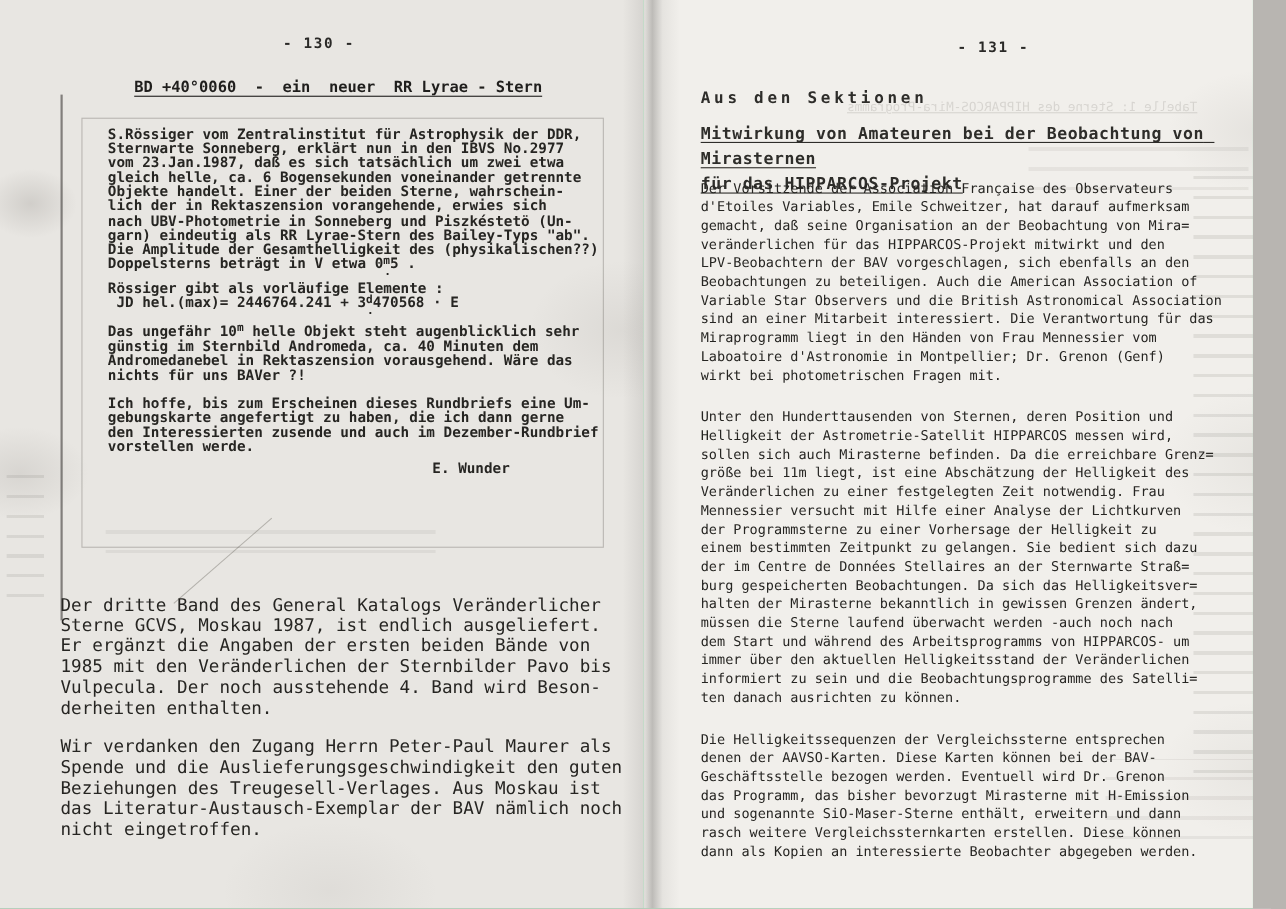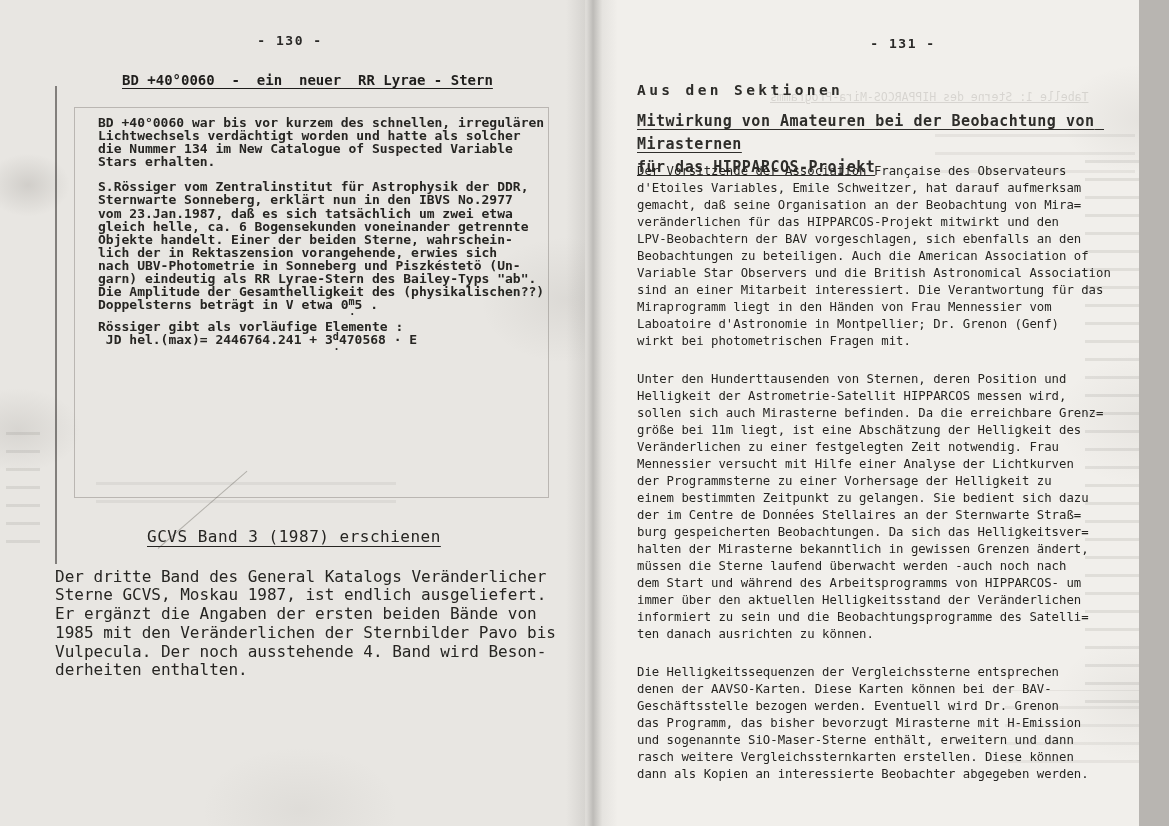--- a/index.html
+++ b/index.html
@@ -89,46 +89,55 @@
   <div class="page page-left">
     <div class="pn pn-left t">- 130 -</div>
 
     <div class="title1 t">BD +40°0060  -  ein  neuer  RR Lyrae - Stern</div>
 
     <div class="edgeline"></div>
     <div class="faintbox"></div>
     <div class="crease"></div>
 
     <div class="art1">
-      <p class="t">BD +40°0060 war bis vor kurzem des schnellen, irregulären
-Lichtwechsels verdächtigt worden und hatte als solcher
-die Nummer 134 im New Catalogue of Suspected Variable
-Stars erhalten.</p>
       <p class="t tight"><span>S.Rössiger vom Zentralinstitut für Astrophysik der DDR,
 Sternwarte Sonneberg, erklärt nun in den IBVS No.2977
 vom 23.Jan.1987, daß es sich tatsächlich um zwei etwa
 gleich helle, ca. 6 Bogensekunden voneinander getrennte
 Objekte handelt. Einer der beiden Sterne, wahrschein-
 lich der in Rektaszension vorangehende, erwies sich
 nach UBV-Photometrie in Sonneberg und Piszkéstetö (Un-
 garn) eindeutig als RR Lyrae-Stern des Bailey-Typs "ab".
 Die Amplitude der Gesamthelligkeit des (physikalischen??)
 Doppelsterns beträgt in V etwa 0</span><span class="sup dot">m</span><span>5 .</span></p>
       <p class="t"><span>Rössiger gibt als vorläufige Elemente :
  JD hel.(max)= 2446764.241 + 3</span><span class="sup dot">d</span><span>470568 · E</span></p>
+      <p class="t"><span>Das ungefähr 10</span><span class="sup">m</span><span> helle Objekt steht augenblicklich sehr
+günstig im Sternbild Andromeda, ca. 40 Minuten dem
+Andromedanebel in Rektaszension vorausgehend. Wäre das
+nichts für uns BAVer ?!</span></p>
+      <p class="t">Ich hoffe, bis zum Erscheinen dieses Rundbriefs eine Um-
+gebungskarte angefertigt zu haben, die ich dann gerne
+den Interessierten zusende und auch im Dezember-Rundbrief
+vorstellen werde.</p>
+      <div class="sig1 t">E. Wunder</div>
     </div>
 
     <div class="art2">
-      <span class="title2 t">GCVS Band 3 (1987) erschienen</span>
       <p class="t">Der dritte Band des General Katalogs Veränderlicher
 Sterne GCVS, Moskau 1987, ist endlich ausgeliefert.
 Er ergänzt die Angaben der ersten beiden Bände von
 1985 mit den Veränderlichen der Sternbilder Pavo bis
 Vulpecula. Der noch ausstehende 4. Band wird Beson-
 derheiten enthalten.</p>
+      <p class="t">Wir verdanken den Zugang Herrn Peter-Paul Maurer als
+Spende und die Auslieferungsgeschwindigkeit den guten
+Beziehungen des Treugesell-Verlages. Aus Moskau ist
+das Literatur-Austausch-Exemplar der BAV nämlich noch
+nicht eingetroffen.</p>
     </div>
 
     <div class="smudge" style="left:6px;top:430px;width:34px;height:120px;"></div>
     <div class="smudge" style="left:96px;top:470px;width:300px;height:40px;opacity:.07;"></div>
   </div>
 
   <div class="page page-right">
     <div class="pn pn-right t">- 131 -</div>
 
     <div class="bleed" style="left:185px;top:90px;">Tabelle 1: Sterne des HIPPARCOS-Mira-Programms</div>

